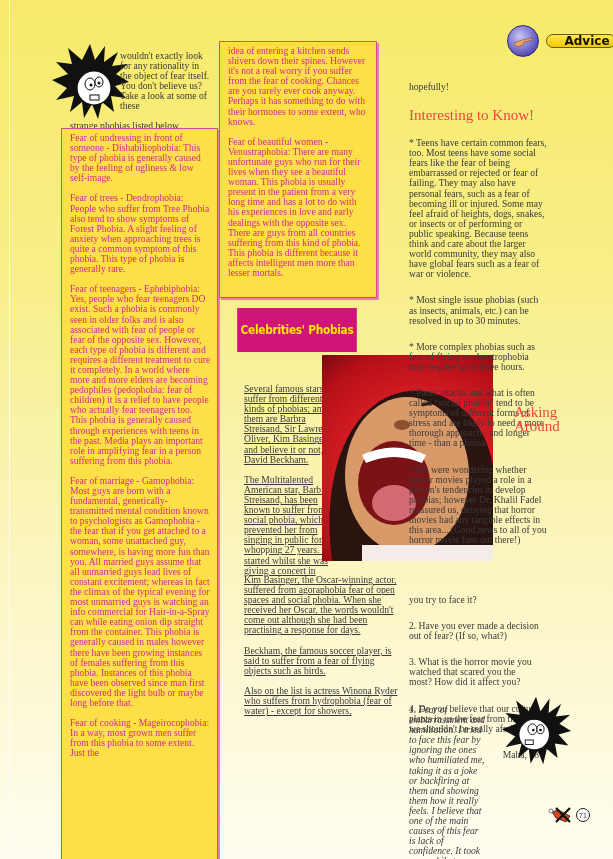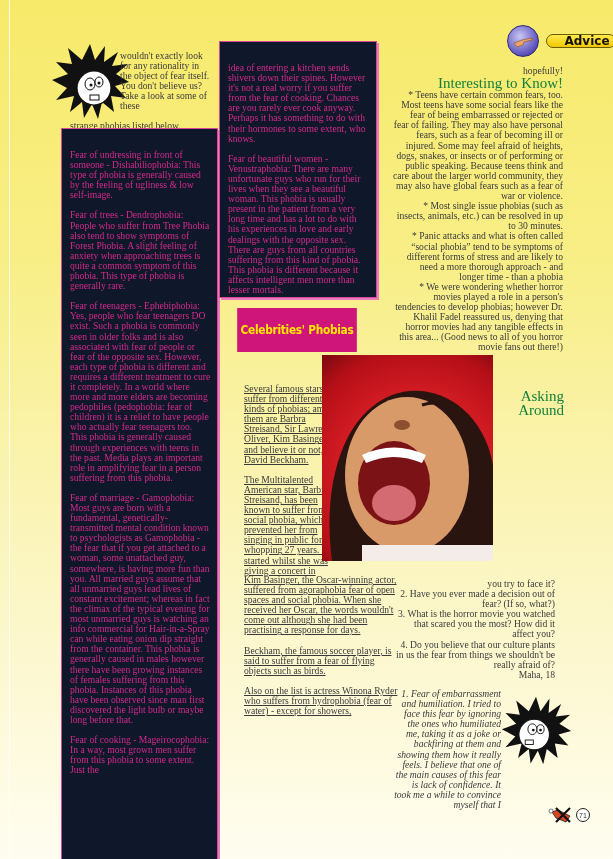--- a/index.html
+++ b/index.html
@@ -5,43 +5,43 @@
   html, body { margin: 0; padding: 0; }
   body {
     width: 613px; height: 859px; overflow: hidden; position: relative;
     background: linear-gradient(to bottom, #f7ea6a 0%, #f8ee86 30%, #fbf5bf 65%, #fffdf0 100%);
     font-family: "Liberation Serif", serif;
     color: #3a3a3a;
   }
   .leftrule { position: absolute; left: 9px; top: 0; width: 1px; height: 859px; background: #ffffff; opacity: 0.8; }
   .txt { font-size: 9.6px; line-height: 10.1px; }
   .pinkbox {
-    position: absolute; background: #0f172a; border: 1.5px solid #d9479a;
-    box-shadow: 2px 2px 0 #e77dba; color: #d42a8c; padding: 21px 6px 4px 8px; box-sizing: border-box;
+    position: absolute; background: #fde047; border: 1.5px solid #d9479a;
+    box-shadow: 2px 2px 0 #e77dba; color: #d42a8c; padding: 4px 6px 4px 8px; box-sizing: border-box;
   }
   .pinkbox p { margin: 0 0 10px 0; }
   .pinkbox p:last-child { margin-bottom: 0; }
   .spiky { position: absolute; }
   .intro { position: absolute; left: 120px; top: 51px; width: 92px; color: #3a3a3a; }
   .intro-last { position: absolute; left: 70px; top: 121px; width: 150px; color: #3a3a3a; }
   .celebbanner {
     position: absolute; left: 229px; top: 308px; width: 136px; height: 44px; background: #d0157a;
     display: flex; align-items: center; justify-content: center;
     color: #ffe800; font-family: "DejaVu Sans", sans-serif; font-weight: bold; font-size: 12px; letter-spacing: -0.3px;
     transform: scaleX(0.88);
   }
   .col2 { position: absolute; left: 244px; width: 164px; color: #3a3a3a; text-decoration: underline; }
   .col2 p { margin: 0 0 10px 0; }
   .photo {
     position: absolute; left: 322px; top: 355px; width: 171px; height: 206px; overflow: hidden;
     background: radial-gradient(circle at 55% 55%, #e93a3a 0%, #d81e25 45%, #b50f18 80%, #7a0a10 100%);
   }
   .col3 { position: absolute; left: 393px; width: 170px; color: #3a3a3a; }
-  .col3 p { margin: 0; text-align: right; }
-  .pinkhead { color: #15803d; font-size: 15px; line-height: 14px; }
+  .col3 p { margin: 16px; }
+  .pinkhead { color: #ef4444; font-size: 15px; line-height: 14px; }
   .advice-pill {
     position: absolute; left: 546px; top: 34px; width: 70px; height: 14px; border-radius: 8px;
     background: linear-gradient(to bottom, #ffe94a, #f2c800); border: 1px solid #6b5b00;
     font-family: "DejaVu Sans", sans-serif; font-weight: bold; font-size: 12px; color: #111;
     display: flex; align-items: center; justify-content: center; padding-left: 12px; box-sizing: border-box;
   }
   .advice-circle {
     position: absolute; left: 507px; top: 25px; width: 30px; height: 30px; border-radius: 50%;
     background: radial-gradient(circle at 40% 35%, #c9c7f5, #5a50b8 70%, #2e2880);
     border: 1px solid #2e2880;
@@ -118,20 +118,21 @@
     <path d="M100 50 Q115 45 128 52" stroke="#2a1410" stroke-width="3" fill="none"></path>
     <rect x="40" y="190" width="131" height="16" fill="#f3ece8"></rect>
   </svg>
 </div>
 
 <div class="col3 txt" style="top:66px;">
   <p>hopefully!</p>
   <p class="pinkhead">Interesting to Know!</p>
   <p>* Teens have certain common fears, too. Most teens have some social fears like the fear of being embarrassed or rejected or fear of failing. They may also have personal fears, such as a fear of becoming ill or injured. Some may feel afraid of heights, dogs, snakes, or insects or of performing or public speaking. Because teens think and care about the larger world community, they may also have global fears such as a fear of war or violence.</p>
   <p>* Most single issue phobias (such as insects, animals, etc.) can be resolved in up to 30 minutes.</p>
+  <p>* More complex phobias such as fear of flying or claustrophobia may require up to three hours.</p>
   <p>* Panic attacks and what is often called “social phobia” tend to be symptoms of different forms of stress and are likely to need a more thorough approach - and longer time - than a phobia</p>
   <p>* We were wondering whether horror movies played a role in a person's tendencies to develop phobias; however Dr. Khalil Fadel reassured us, denying that horror movies had any tangible effects in this area... (Good news to all of you horror movie fans out there!)</p>
 </div>
 
 <div class="col3 txt" style="left:498px;top:389px;width:66px;">
   <p class="pinkhead">Asking Around</p>
 </div>
 <div class="col3 txt" style="top:579px;width:162px;">
   <p>you try to face it?</p>
   <p>2. Have you ever made a decision out of fear? (If so, what?)</p>

